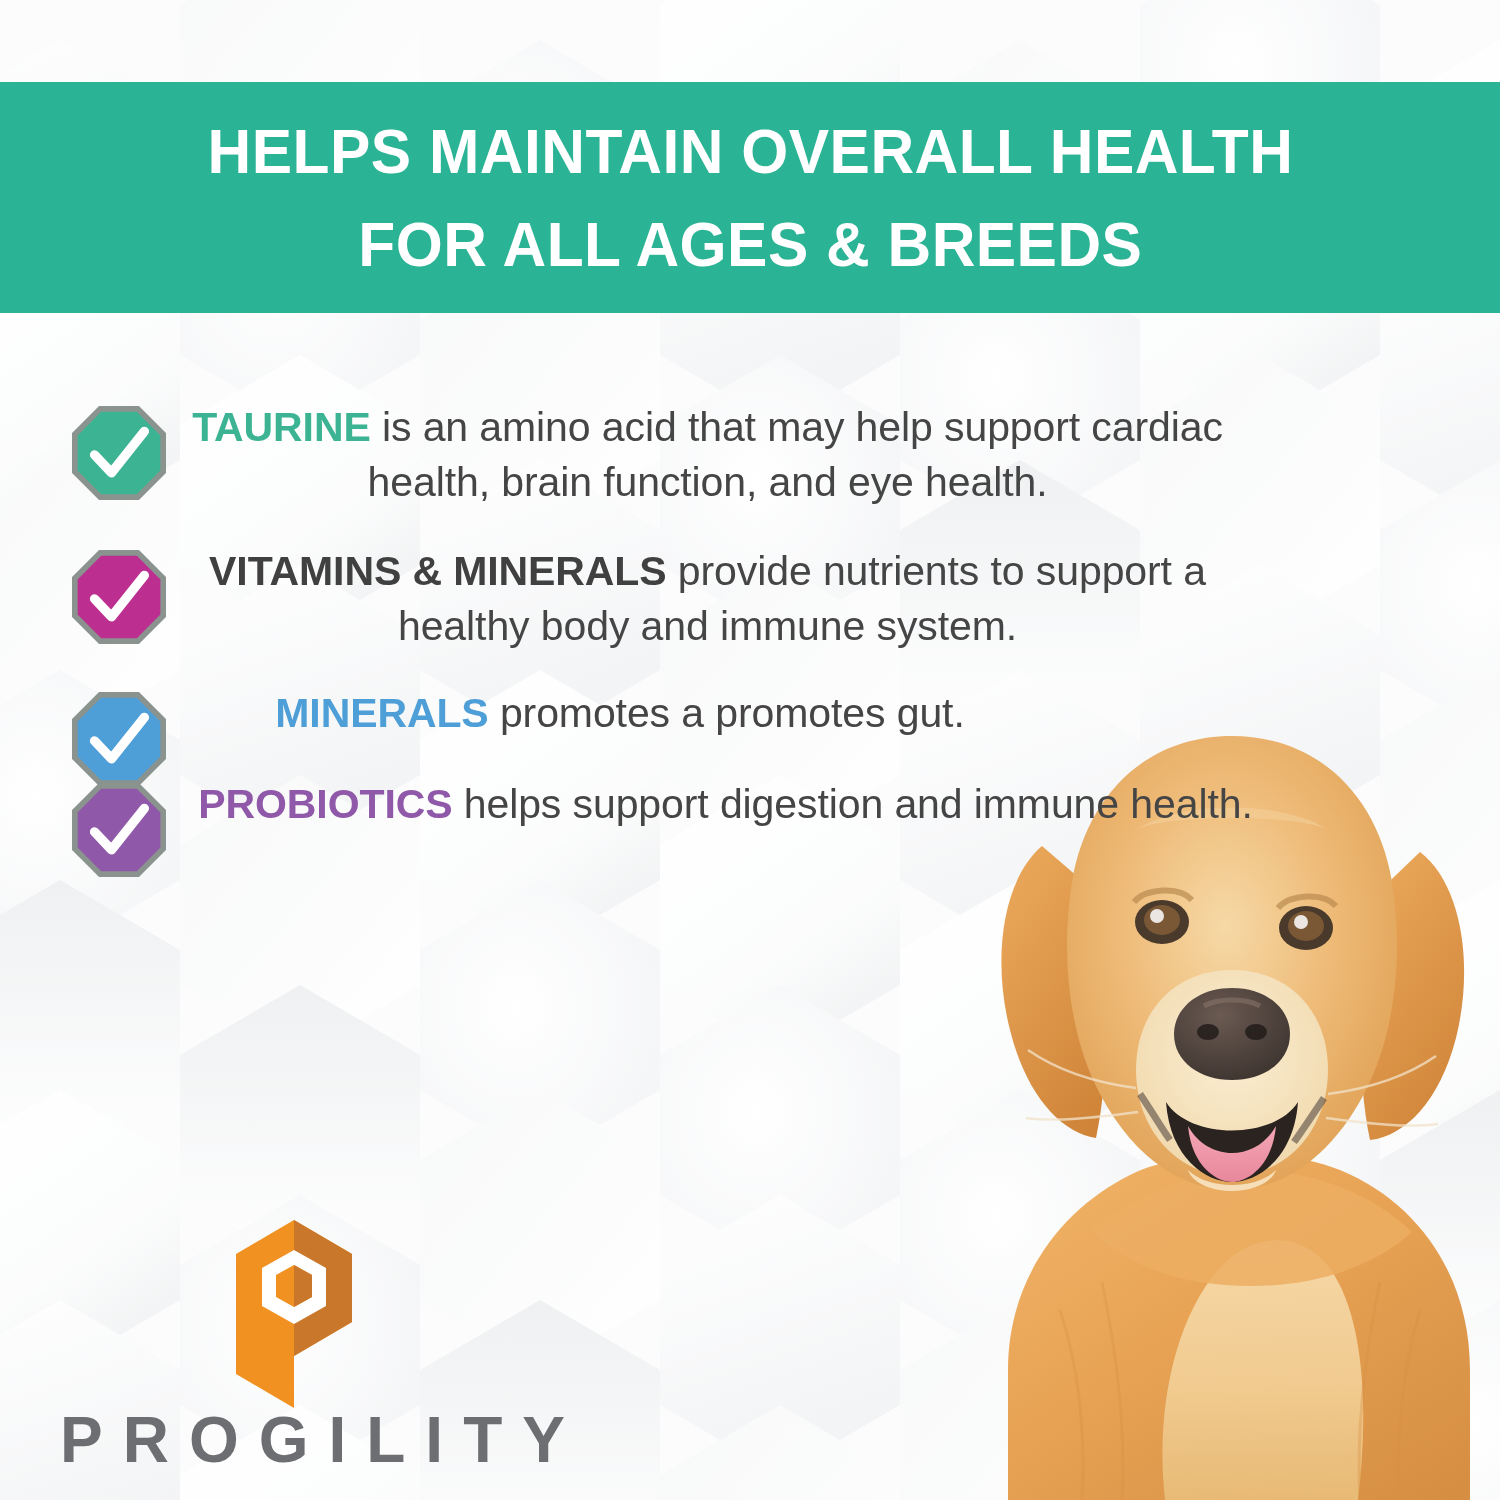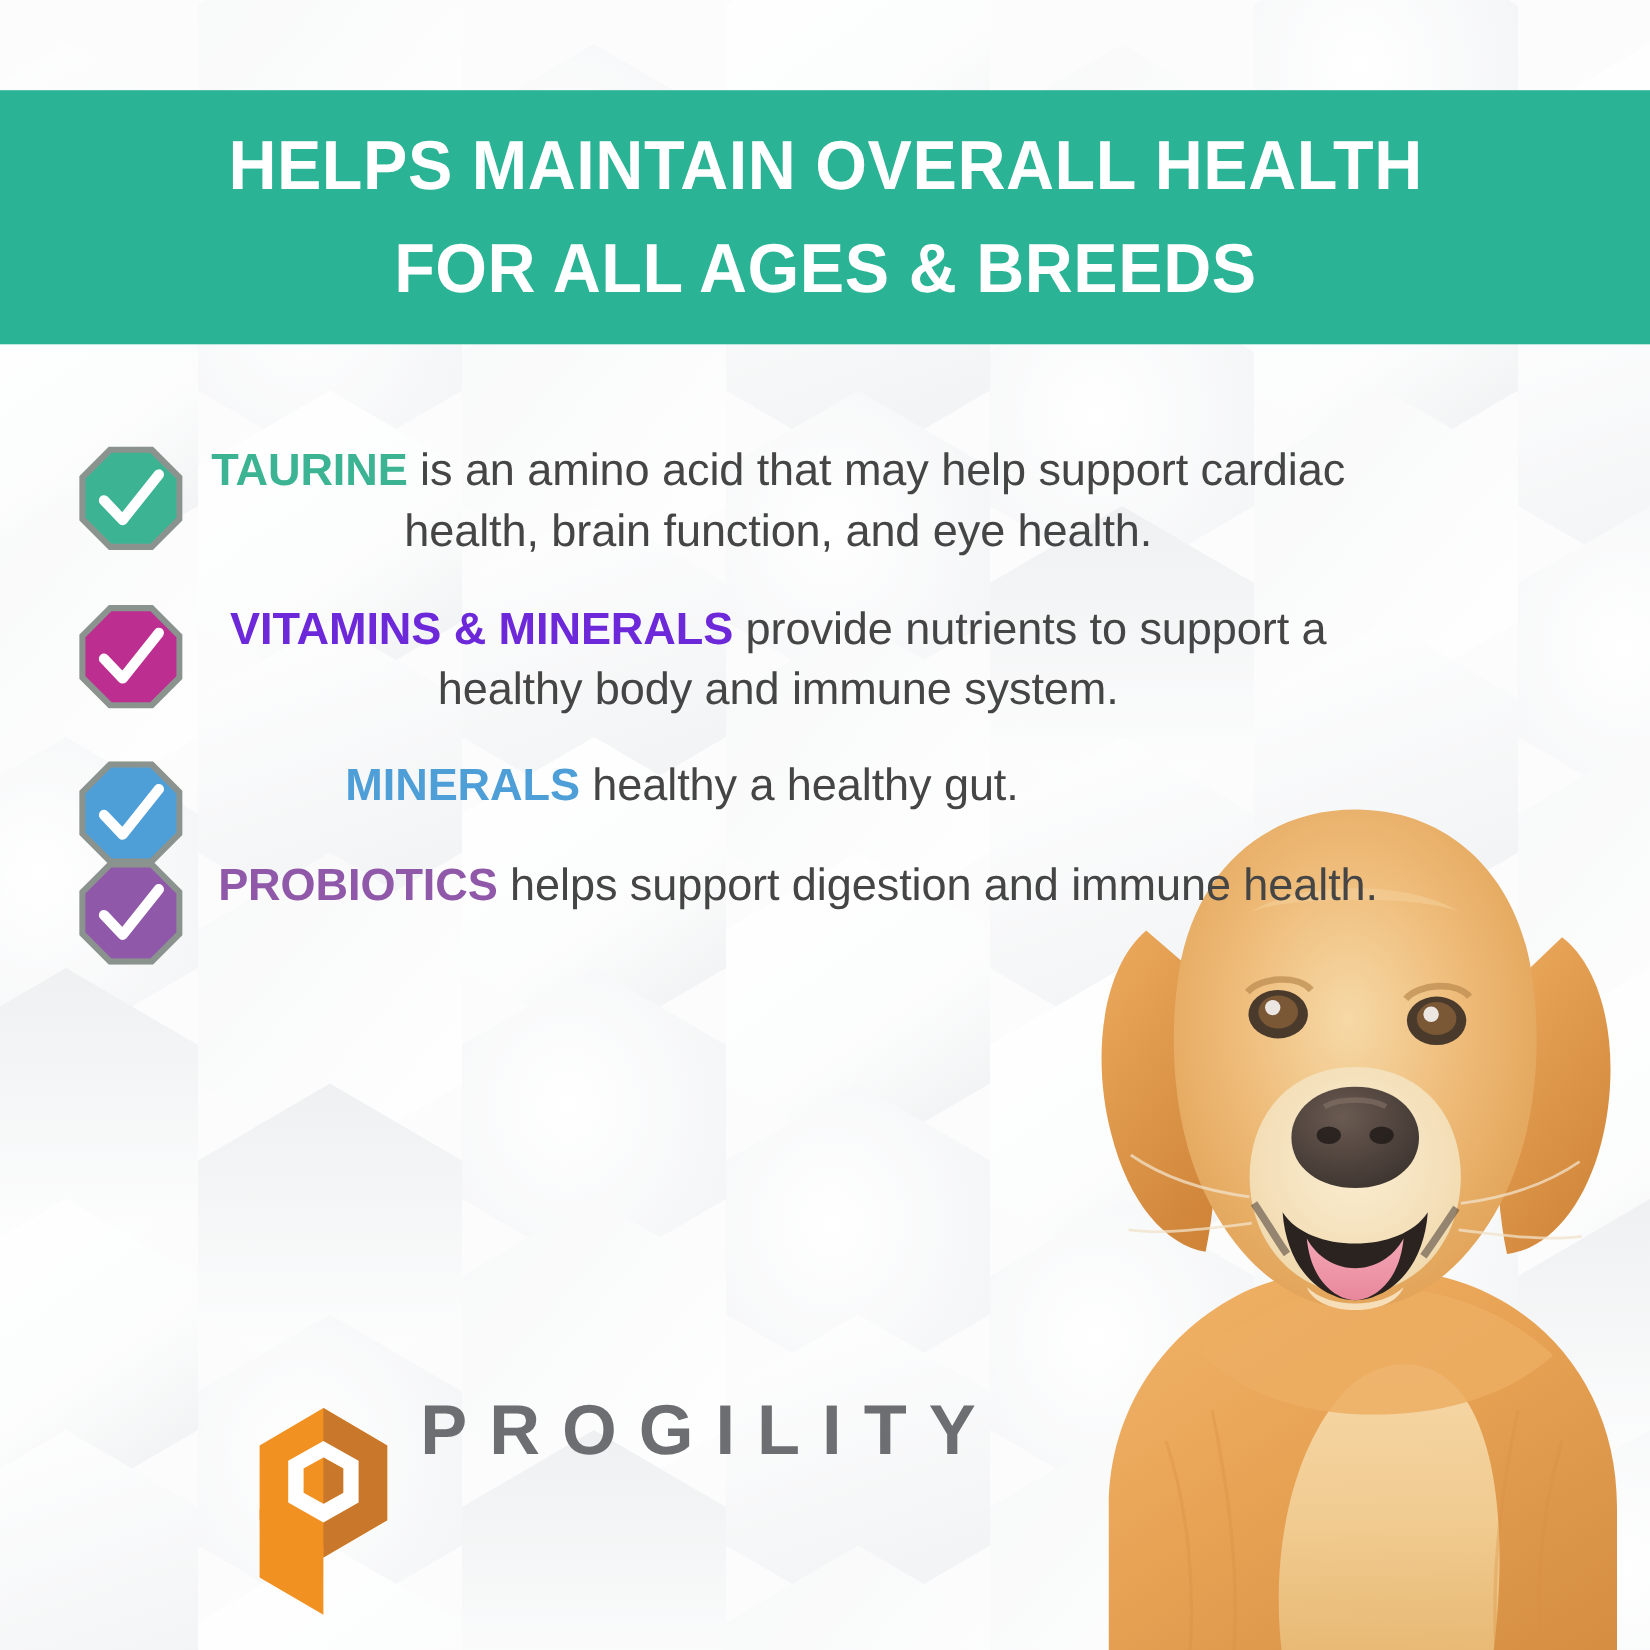--- a/index.html
+++ b/index.html
@@ -57,21 +57,21 @@
     font-family:"Liberation Sans Narrow","Liberation Sans",sans-serif;
     font-size:41px;
     line-height:1.34;
     color:#454545;
     letter-spacing:-0.1px;
     max-width:1075px;
     text-align:center;
   }
   .bullet .key{font-weight:bold;}
   .k-taurine{color:#3cb493;}
-  .k-vitamins{color:#6d28d9;}
+  .k-vitamins{color:#404040;}
   .k-colostrum{color:#4e9ed7;}
   .k-probiotics{color:#8f58a9;}
 
   
   #bullet-0{margin-bottom:34px;}
   #bullet-1{margin-bottom:32px;}
   #bullet-2{margin-bottom:36px;}
   #bullet-2 .btext{max-width:900px;}
   #bullet-3{margin-bottom:0;padding-left:18px;}
 
@@ -80,21 +80,21 @@
     position:absolute;right:-10px;bottom:0;
     width:560px;height:830px;
     z-index:8;
   }
   #dog svg{display:block;width:100%;height:100%;}
 
   
   #logo{
     position:absolute;left:60px;bottom:28px;
     z-index:14;
-    display:flex;flex-direction:row;align-items:flex-start;
+    display:flex;flex-direction:column;align-items:flex-start;
   }
   #logo .mark{margin-left:172px;}
   #logo .mark svg{display:block;width:150px;height:200px;}
   #logo .wordmark{
     margin-top:-4px;
     font-family:"Liberation Sans",sans-serif;
     font-weight:bold;
     font-size:64px;
     letter-spacing:20px;
     color:#6d6e71;
@@ -314,21 +314,21 @@
       <p class="btext"><span class="key k-vitamins">VITAMINS &amp; MINERALS</span><span> provide nutrients to support a healthy body and immune system.</span></p>
     </div>
 
     <div class="bullet" id="bullet-2">
       <div class="badge">
         <svg viewBox="0 0 100 100" xmlns="http://www.w3.org/2000/svg">
           <polygon points="30,3 70,3 97,30 97,70 70,97 30,97 3,70 3,30" fill="#4e9ed7" stroke="#8b938f" stroke-width="6"></polygon>
           <path d="M24 52 L42 71 L77 27" stroke="#ffffff" stroke-width="10" fill="none" stroke-linecap="round" stroke-linejoin="round"></path>
         </svg>
       </div>
-      <p class="btext"><span class="key k-colostrum">MINERALS</span><span> healthy a healthy gut.</span></p>
+      <p class="btext"><span class="key k-colostrum">MINERALS</span><span> promotes a promotes gut.</span></p>
     </div>
 
     <div class="bullet" id="bullet-3">
       <div class="badge">
         <svg viewBox="0 0 100 100" xmlns="http://www.w3.org/2000/svg">
           <polygon points="30,3 70,3 97,30 97,70 70,97 30,97 3,70 3,30" fill="#8f58a9" stroke="#8b938f" stroke-width="6"></polygon>
           <path d="M24 52 L42 71 L77 27" stroke="#ffffff" stroke-width="10" fill="none" stroke-linecap="round" stroke-linejoin="round"></path>
         </svg>
       </div>
       <p class="btext"><span class="key k-probiotics">PROBIOTICS</span><span> helps support digestion and immune health.</span></p>

